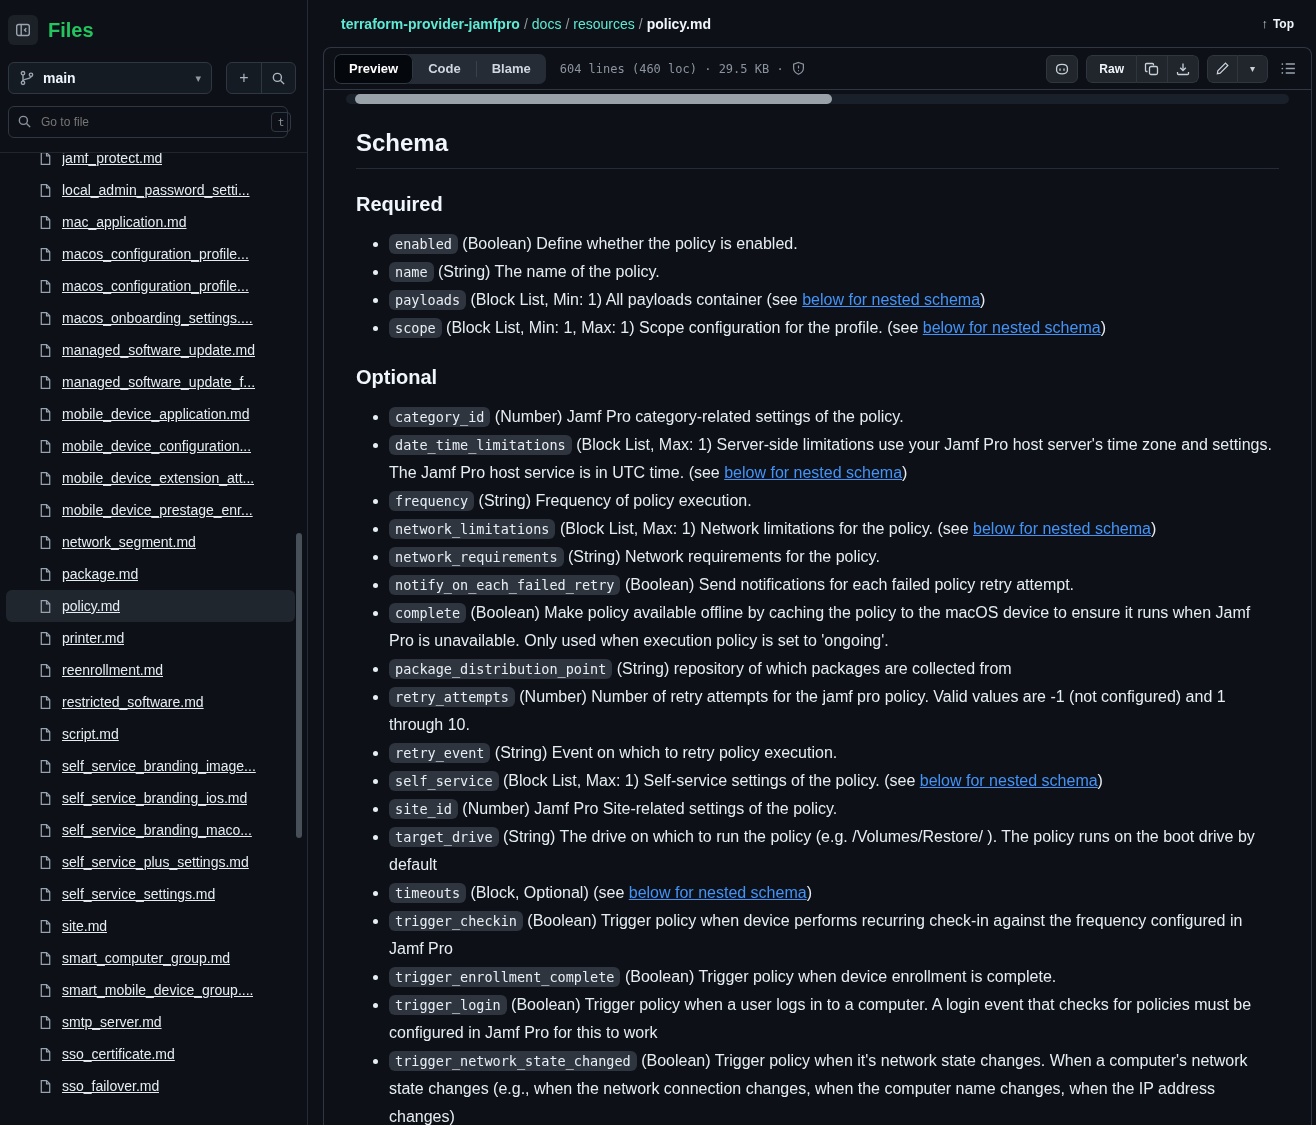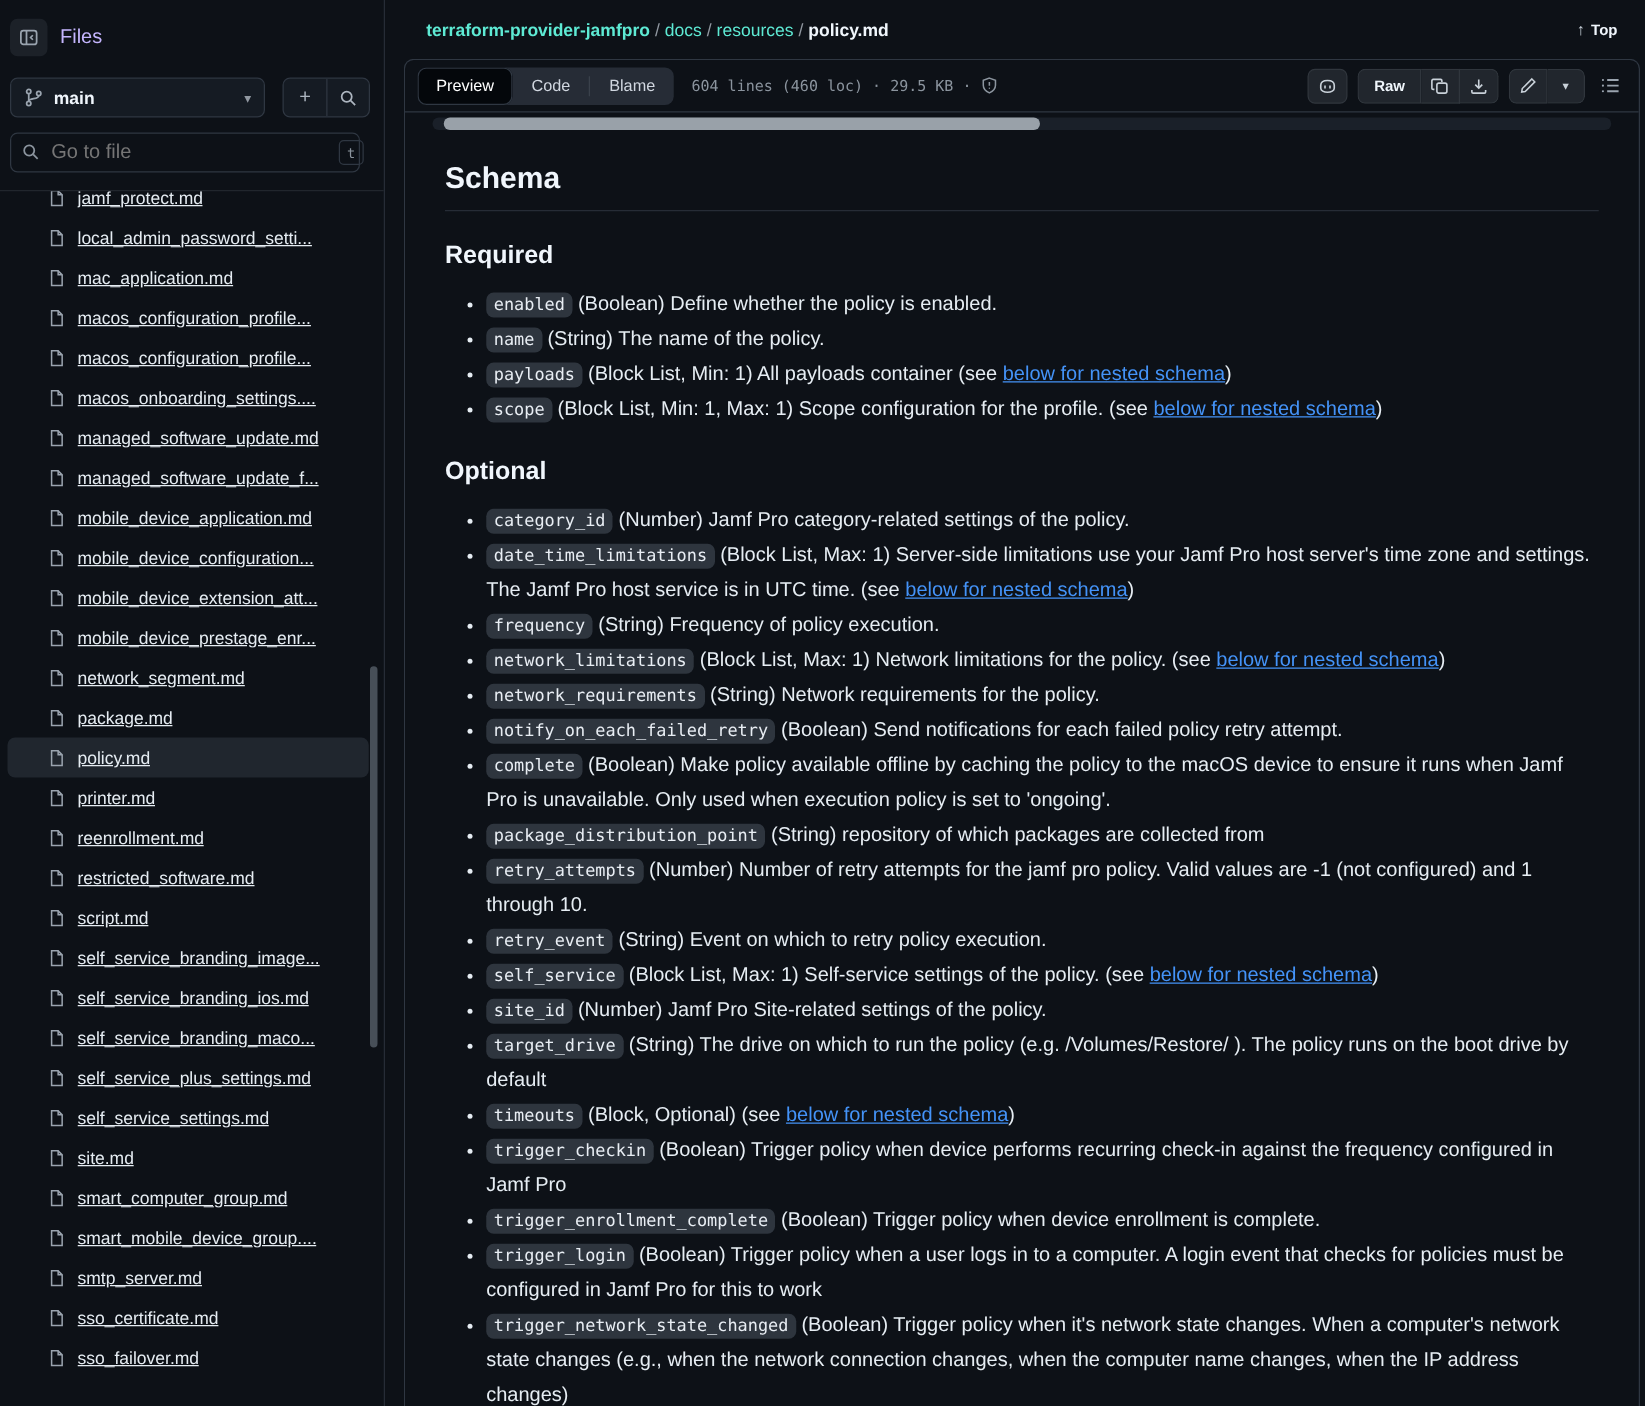--- a/index.html
+++ b/index.html
@@ -17,42 +17,42 @@
     border-right:1px solid #262c36;
     display:flex; flex-direction:column; position:relative;
     background:#0d1117;
   }
   .sidebar-head { padding:14px 8px 0 8px; }
   .files-row { display:flex; align-items:center; gap:10px; height:32px; margin-bottom:16px; }
   .icon-sq-btn {
     width:30px; height:30px; border-radius:6px; border:none; background:#1c2128;
     color:#9aa4af; display:flex; align-items:center; justify-content:center; cursor:pointer;
   }
-  .files-title { font-size:16px; font-weight:400; color:#c4b5fd; }
+  .files-title { font-size:20px; font-weight:700; color:#22c55e; }
   .branch-row { display:flex; align-items:center; gap:14px; margin-bottom:12px; }
   .branch-select {
     flex:0 0 204px; height:32px; border:1px solid #2f3742; border-radius:6px;
     background:#151b23; display:flex; align-items:center; padding:0 10px; gap:8px;
     color:#f0f6fc; font-size:14px; font-weight:700; cursor:pointer;
   }
   .branch-select .caret { margin-left:auto; color:#9198a1; font-size:11px; font-weight:400; }
   .mini-group {
     display:flex; height:32px; border:1px solid #2f3742; border-radius:6px;
     background:#151b23; overflow:hidden;
   }
   .mini-group button {
     width:34px; border:none; background:transparent; color:#adb6c0;
     display:flex; align-items:center; justify-content:center; cursor:pointer;
     font-size:16px;
   }
   .mini-group button + button { border-left:1px solid #2f3742; }
   .goto-row { position:relative; margin-bottom:14px; }
   .goto-input {
     width:280px; height:32px; background:#0d1117; border:1px solid #2f3742;
-    border-radius:6px; color:#a3a3a3; font-size:16px; padding:0 30px 0 32px;
+    border-radius:6px; color:#a3a3a3; font-size:12px; padding:0 30px 0 32px;
     font-family:"Liberation Sans", sans-serif;
   }
   .goto-search-icon { position:absolute; left:9px; top:8px; color:#8b949e; }
   .key-badge {
     position:absolute; right:8px; top:6px; width:20px; height:20px;
     border:1px solid #2f3742; border-radius:4px; color:#8b949e;
     font-size:11px; font-family:"DejaVu Sans Mono", monospace;
     display:flex; align-items:center; justify-content:center;
   }
   .sidebar-sep { border-top:1px solid #21262d; }
@@ -93,21 +93,21 @@
   .panel-header {
     height:42px; flex:0 0 42px; display:flex; align-items:center;
     justify-content:space-between; padding:0 10px; border-bottom:1px solid #2f3742;
   }
   .ph-left { display:flex; align-items:center; gap:14px; }
   .seg-ctl {
     display:flex; align-items:stretch; height:30px; background:#262c36;
     border-radius:7px; overflow:hidden;
   }
   .seg {
-    border:none; background:transparent; color:#d1d7e0; font-size:13px; font-weight:400;
+    border:none; background:transparent; color:#d1d7e0; font-size:13px; font-weight:700;
     padding:0 15px; cursor:pointer; font-family:"Liberation Sans", sans-serif;
     display:flex; align-items:center; position:relative;
   }
   .seg.active {
     background:#04070b; color:#ffffff; border-radius:7px; box-shadow:0 0 0 1px #2f3742 inset;
   }
   .seg-div { width:1px; background:#3a414b; margin:7px 0; }
   .meta { font-family:"DejaVu Sans Mono", monospace; font-size:12px; color:#8b949e; display:flex; align-items:center; gap:7px; }
   .ph-right { display:flex; align-items:center; gap:8px; }
   .tb-btn {

